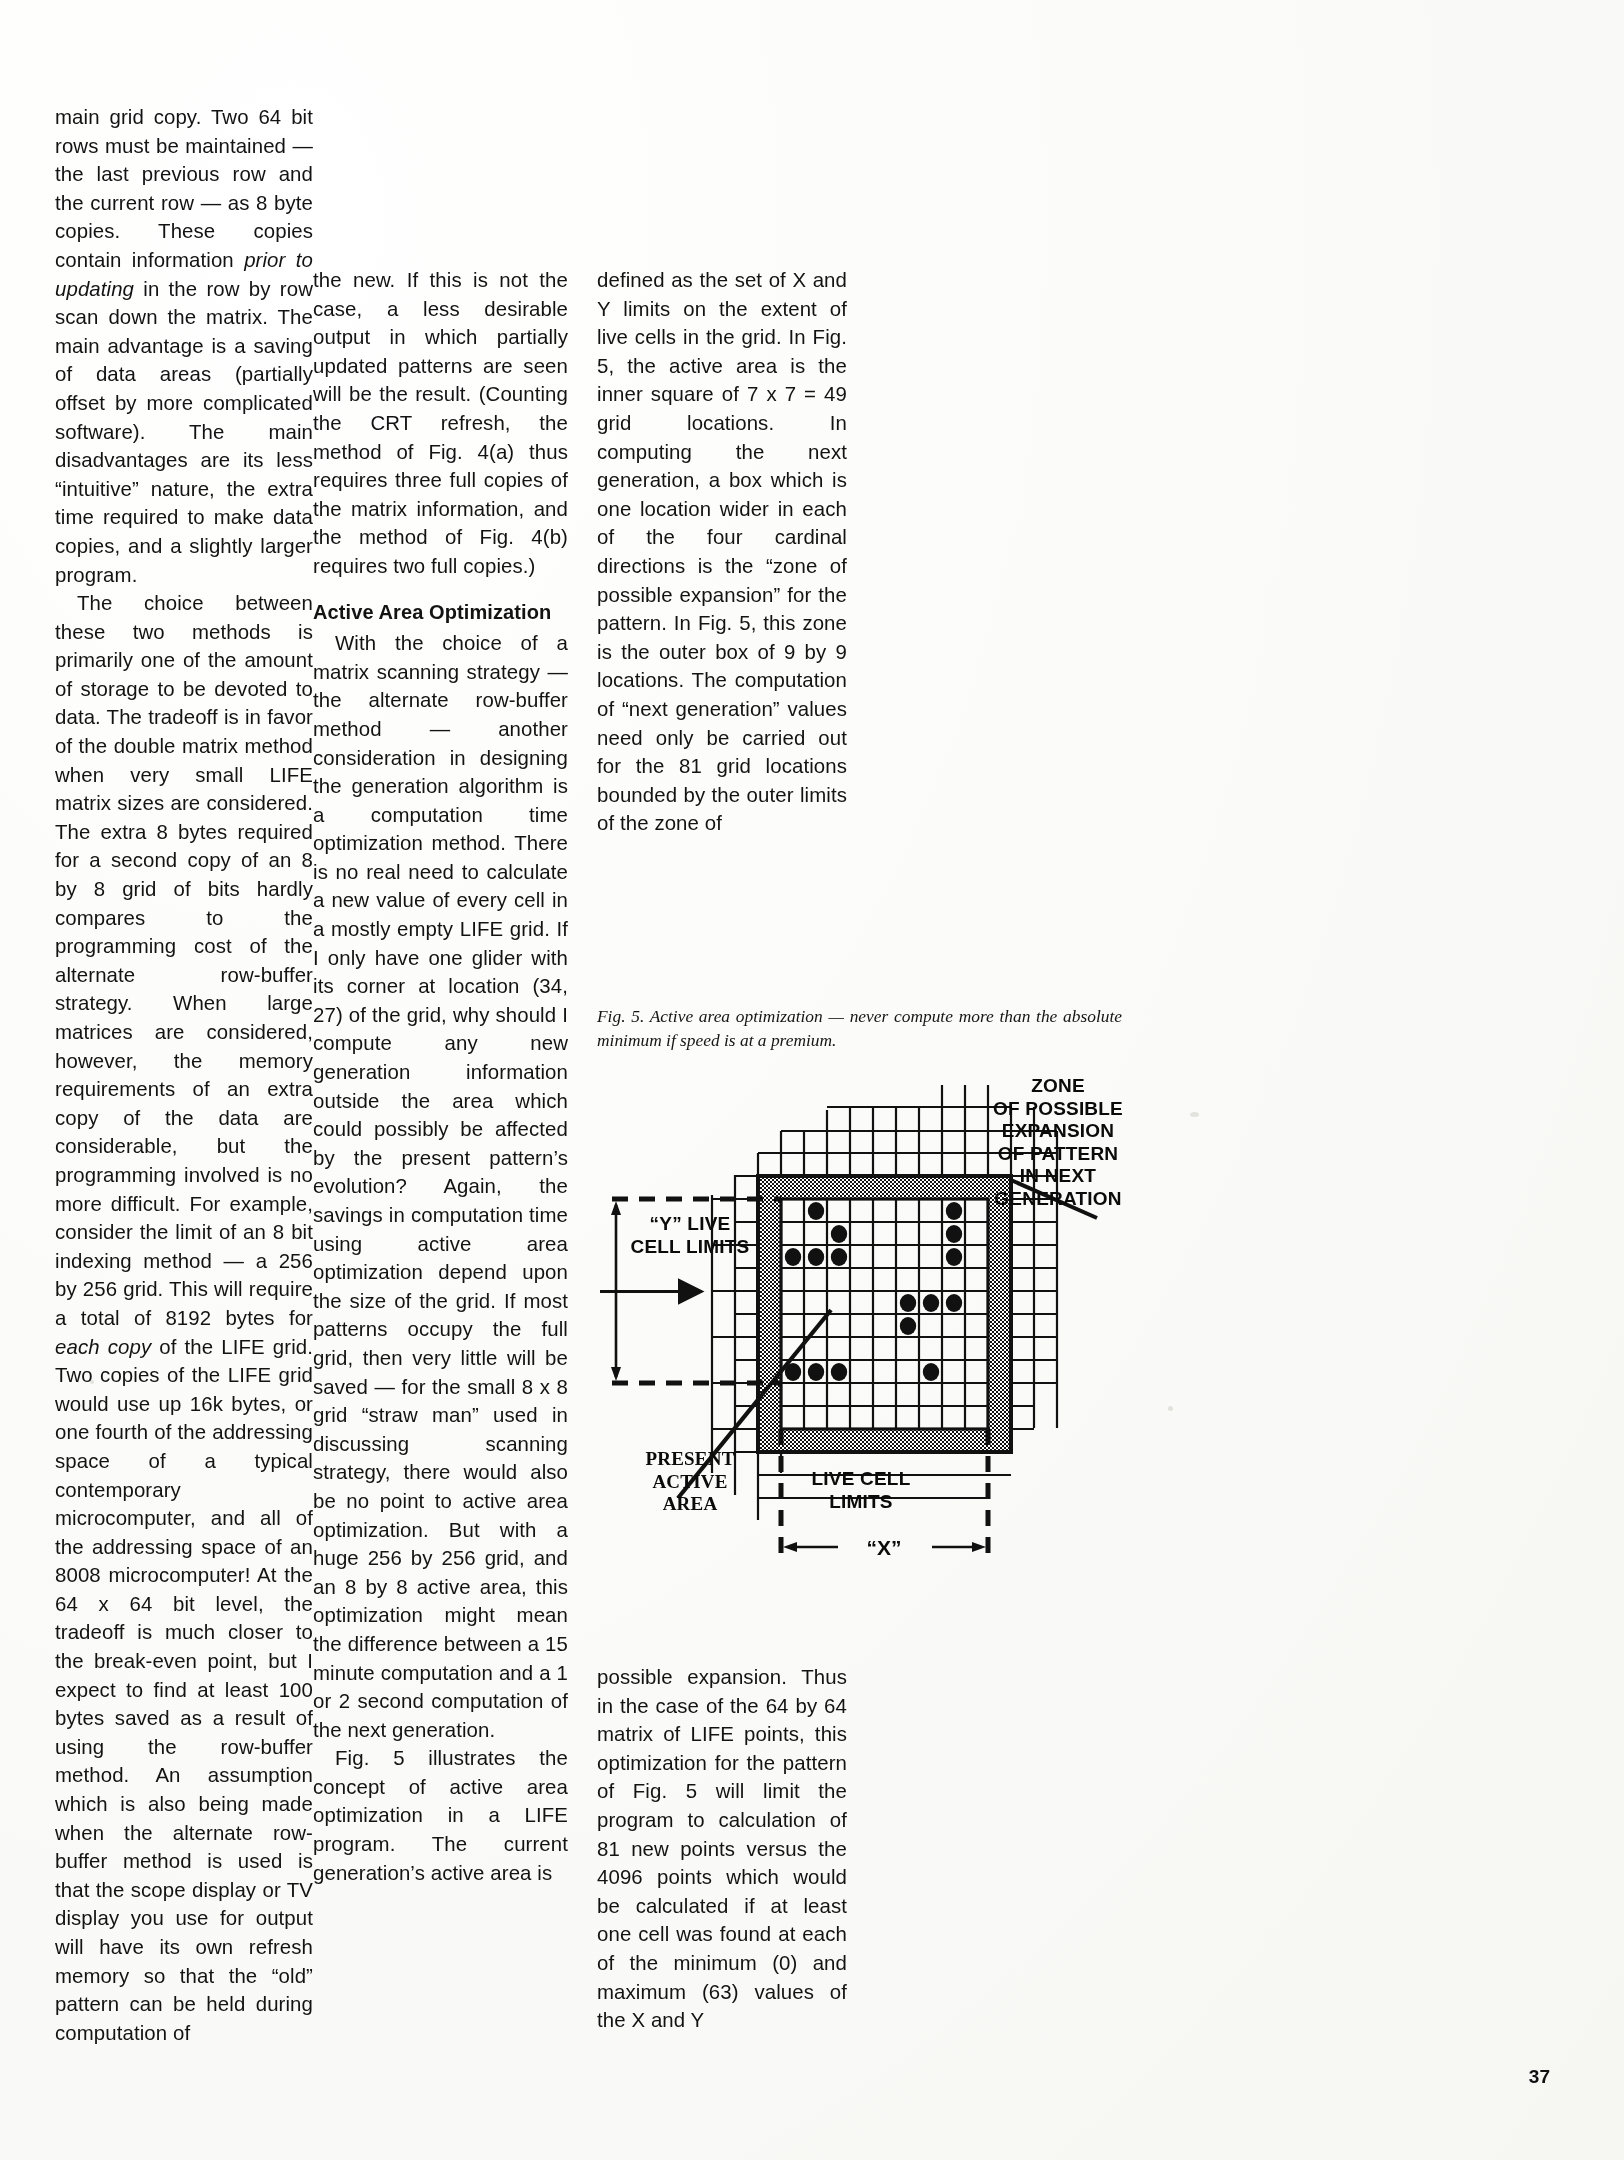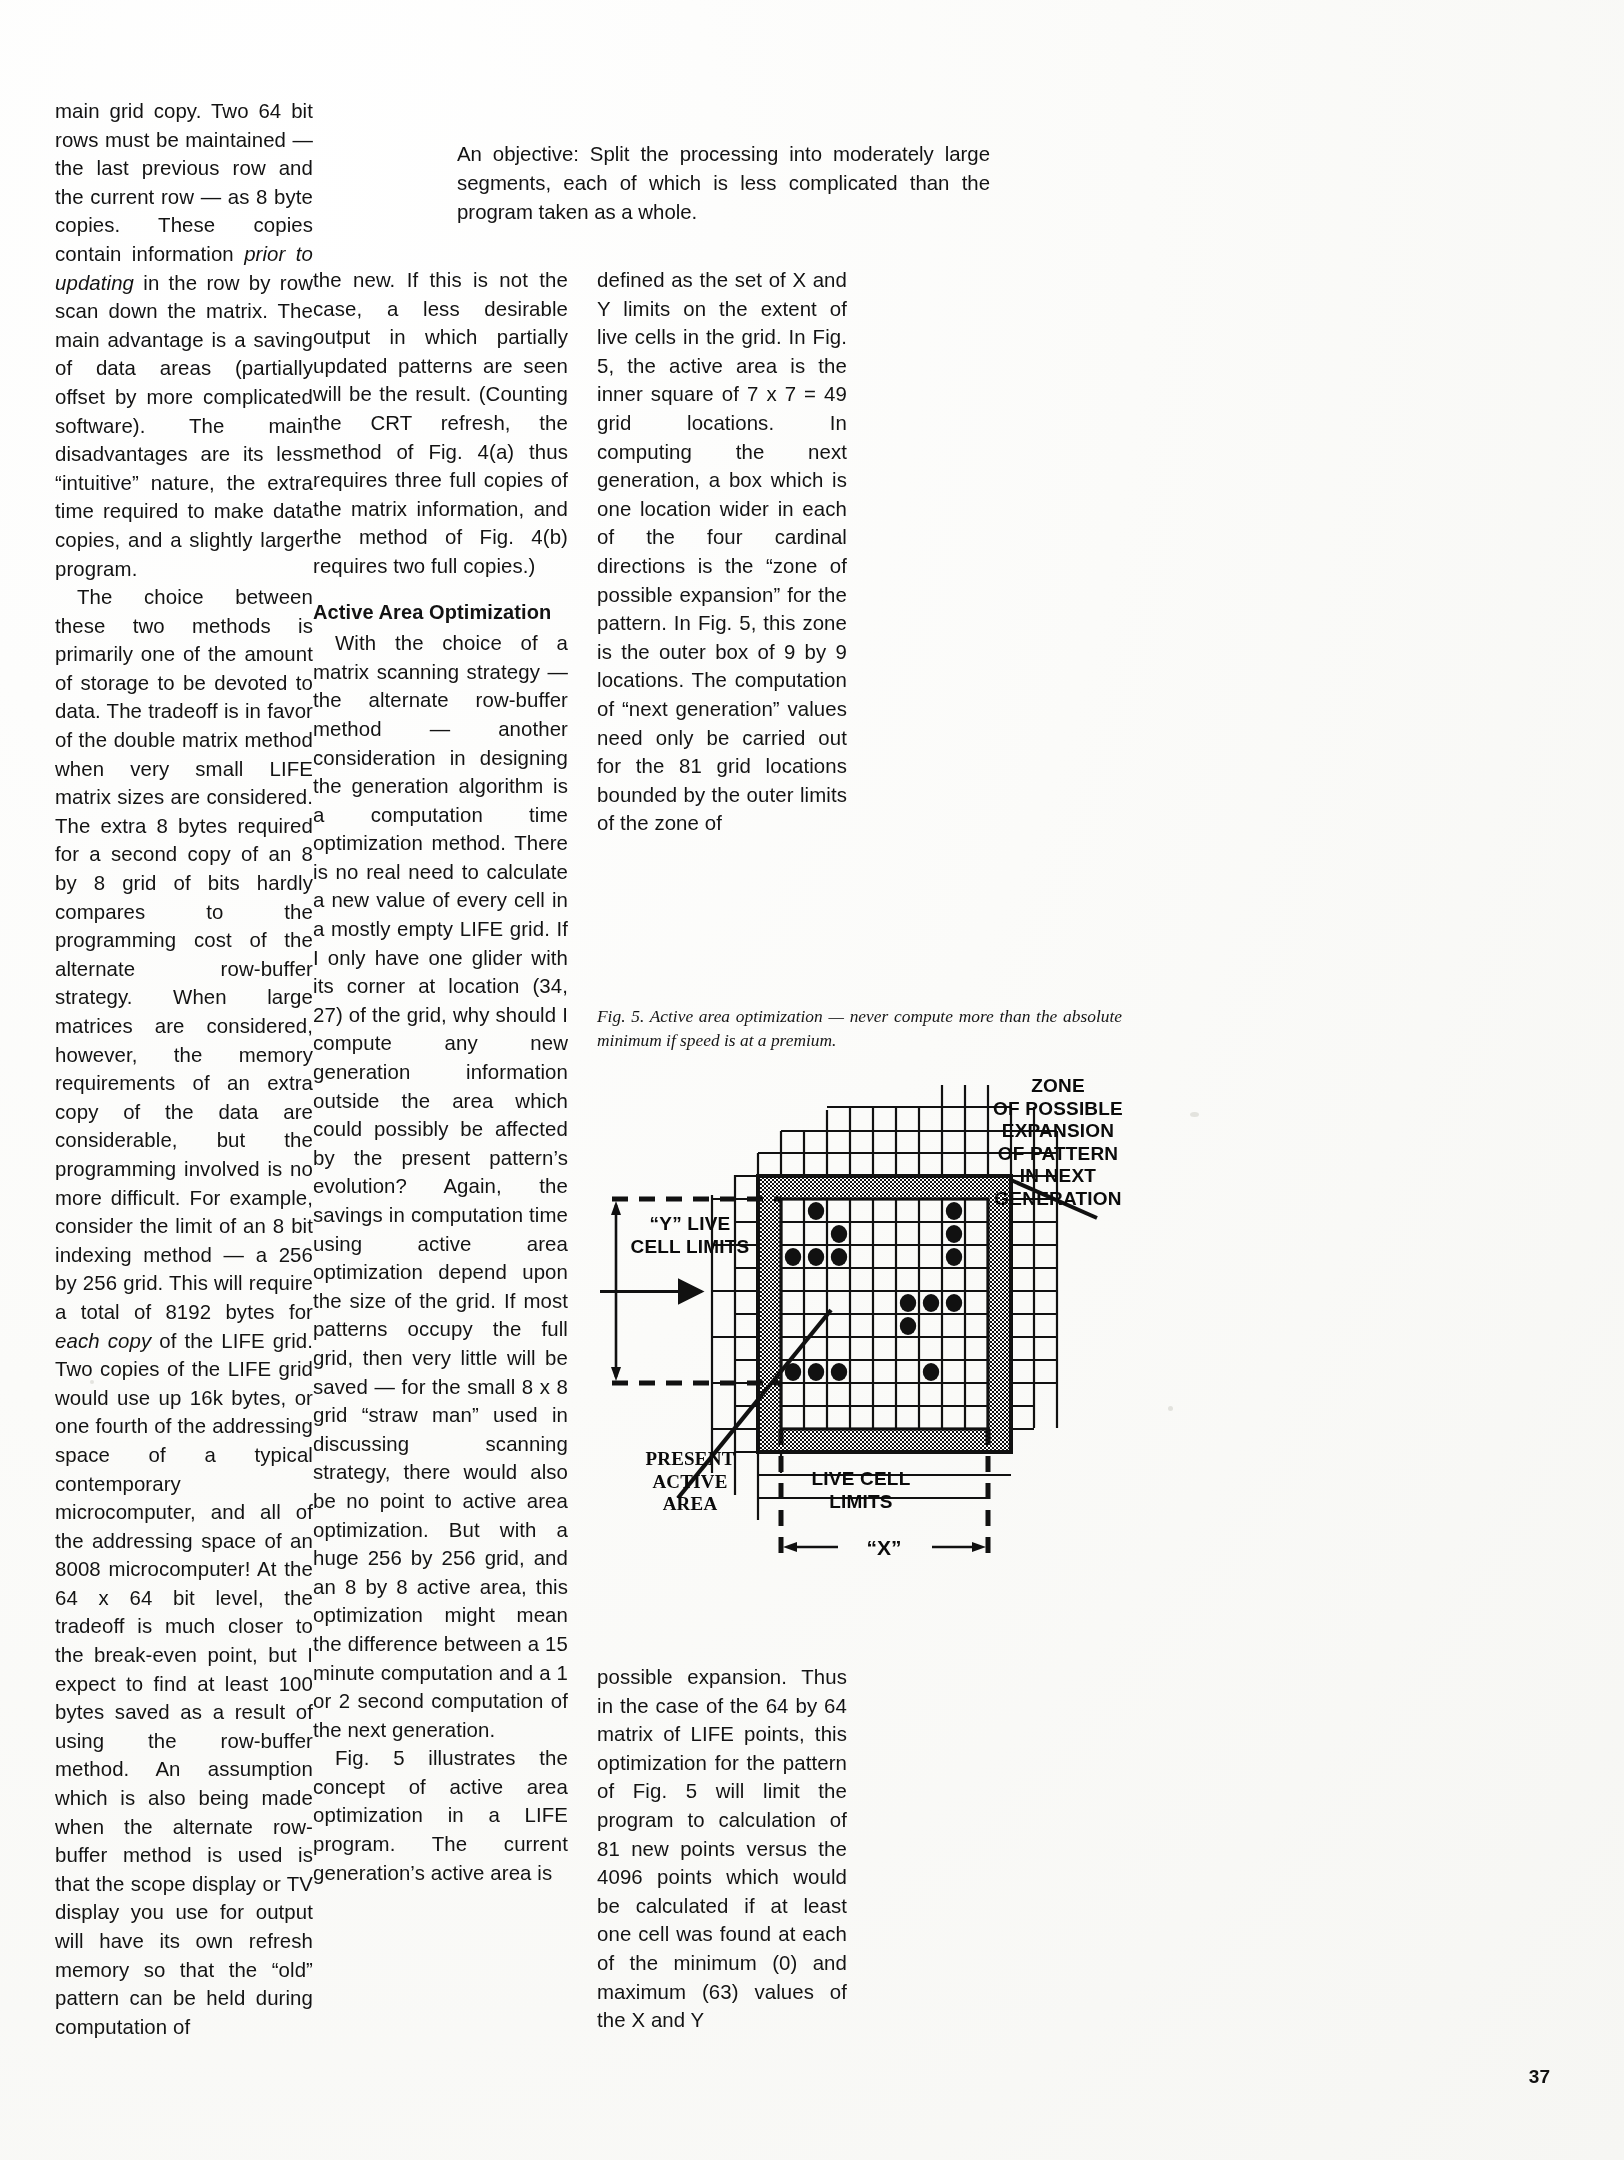--- a/index.html
+++ b/index.html
@@ -26,21 +26,21 @@
     font-size:20.4px;
     line-height:28.6px;
     color:#131313;
     letter-spacing:.1px;
     -webkit-font-smoothing:antialiased;
   }
   .col p{margin:0;}
   .col p.indent{text-indent:22px;}
   .col i{font-style:italic;}
 
-  #col1{left:55px;top:97px;width:258px;}
+  #col1{left:55px;top:103px;width:258px;}
   #col2{left:313px;top:266px;width:255px;}
   #col3a{left:597px;top:266px;width:250px;}
   #col2b{left:330px;top:1185px;width:255px;}
   #col3b{left:597px;top:1663px;width:250px;}
 
   
   #objective{
     position:absolute;left:457px;top:140px;width:533px;
     font-size:20.4px;line-height:29px;text-align:justify;color:#131313;
   }
@@ -84,23 +84,20 @@
 </head>
 <body>
 
 <div class="page">
 
   <div class="speck" style="left:1190px;top:1112px;width:9px;height:5px;"></div>
   <div class="speck" style="left:1168px;top:1406px;width:5px;height:5px;"></div>
   <div class="speck" style="left:90px;top:1380px;width:4px;height:4px;"></div>
   <div class="speck" style="left:820px;top:1790px;width:4px;height:4px;"></div>
 
-  <div id="objective">
-    <span>An objective: Split the processing into moderately large segments, each of which is less complicated than the program taken as a whole.</span>
-  </div>
 
   <div class="col" id="col1">
     <p>main grid copy. Two 64 bit rows must be maintained — the last previous row and the current row — as 8 byte copies. These copies contain information <i>prior to updating</i> in the row by row scan down the matrix. The main advantage is a saving of data areas (partially offset by more complicated software). The main disadvantages are its less “intuitive” nature, the extra time required to make data copies, and a slightly larger program.</p>
     <p class="indent">The choice between these two methods is primarily one of the amount of storage to be devoted to data. The tradeoff is in favor of the double matrix method when very small LIFE matrix sizes are considered. The extra 8 bytes required for a second copy of an 8 by 8 grid of bits hardly compares to the programming cost of the alternate row-buffer strategy. When large matrices are considered, however, the memory requirements of an extra copy of the data are considerable, but the programming involved is no more difficult. For example, consider the limit of an 8 bit indexing method — a 256 by 256 grid. This will require a total of 8192 bytes for <i>each copy</i> of the LIFE grid. Two copies of the LIFE grid would use up 16k bytes, or one fourth of the addressing space of a typical contemporary microcomputer, and all of the addressing space of an 8008 microcomputer! At the 64 x 64 bit level, the tradeoff is much closer to the break-even point, but I expect to find at least 100 bytes saved as a result of using the row-buffer method. An assumption which is also being made when the alternate row-buffer method is used is that the scope display or TV display you use for output will have its own refresh memory so that the “old” pattern can be held during computation of</p>
   </div>
 
   <div class="col" id="col2">
     <p>the new. If this is not the case, a less desirable output in which partially updated patterns are seen will be the result. (Counting the CRT refresh, the method of Fig. 4(a) thus requires three full copies of the matrix information, and the method of Fig. 4(b) requires two full copies.)</p>
     <p style="margin-top:17px;font-weight:bold;font-size:20px;text-align:left;">Active Area Optimization</p>
     <p class="indent" style="margin-top:3px;">With the choice of a matrix scanning strategy — the alternate row-buffer method — another consideration in designing the generation algorithm is a computation time optimization method. There is no real need to calculate a new value of every cell in a mostly empty LIFE grid. If I only have one glider with its corner at location (34, 27) of the grid, why should I compute any new generation information outside the area which could possibly be affected by the present pattern’s evolution? Again, the savings in computation time using active area optimization depend upon the size of the grid. If most patterns occupy the full grid, then very little will be saved — for the small 8 x 8 grid “straw man” used in discussing scanning strategy, there would also be no point to active area optimization. But with a huge 256 by 256 grid, and an 8 by 8 active area, this optimization might mean the difference between a 15 minute computation and a 1 or 2 second computation of the next generation.</p>

